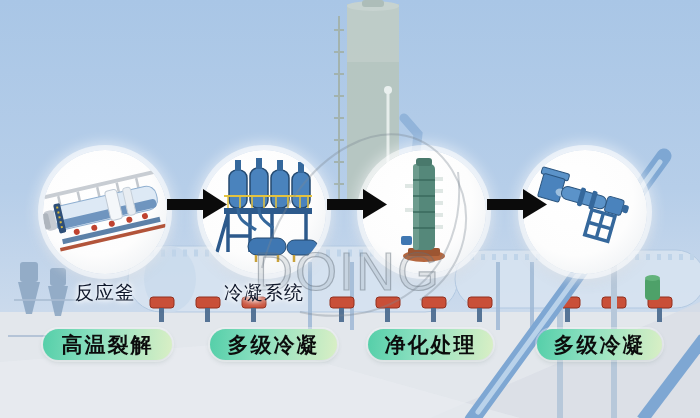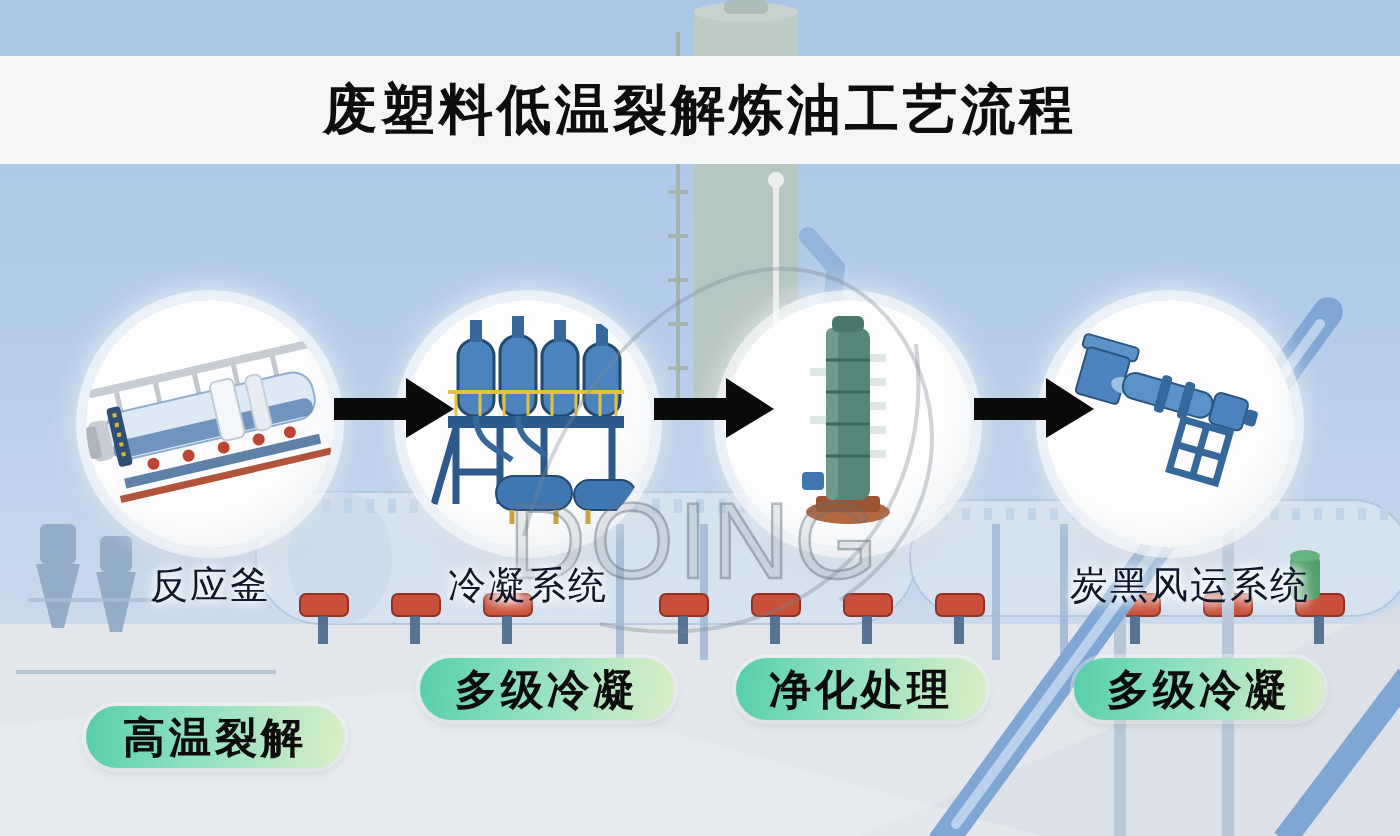--- a/index.html
+++ b/index.html
@@ -34,21 +34,21 @@
   }
   .l0{left:43px;width:124px;} .l1{left:202px;width:124px;}
   .l2{left:362px;width:124px;} .l3{left:513px;width:164px;}
   .pill{
     position:absolute;top:329px;height:31px;z-index:7;border-radius:16px;
     background:linear-gradient(95deg,#55cfa9 0%,#8ce0c0 40%,#d9efc5 100%);
     display:flex;align-items:center;justify-content:center;
     font-size:21px;font-weight:700;color:#0c0c0c;letter-spacing:2px;
     box-shadow:0 0 0 2px rgba(255,255,255,0.35), 0 2px 5px rgba(90,120,110,0.25);
   }
-  .p0{left:43px;width:129px;margin-top:24px;} .p1{left:210px;width:127px;}
+  .p0{left:43px;width:129px;} .p1{left:210px;width:127px;}
   .p2{left:368px;width:125px;} .p3{left:537px;width:125px;}
   .watermark{
     position:absolute;left:254px;top:240px;z-index:6;
     font-family:Liberation Sans, sans-serif;font-size:54px;letter-spacing:2px;
     color:rgba(115,125,135,0.14);
     -webkit-text-stroke:1.2px rgba(100,110,122,0.45);
   }
   .watermark-art{position:absolute;inset:0;z-index:6;pointer-events:none;}
 </style>
 </head>
@@ -140,23 +140,20 @@
   </svg>
 
   <svg class="watermark-art" width="700" height="418" viewBox="0 0 700 418">
     <g fill="none" stroke="#7a8691" stroke-opacity="0.35" stroke-width="2">
       <path d="M262 268 C 292 150, 402 92, 452 170 C 478 213, 468 268, 420 300"></path>
       <path d="M300 312 C 390 332, 470 272, 458 172"></path>
     </g>
   </svg>
   <div class="watermark">DOING</div>
 
-  <div class="title-band">
-    <h1 class="title">废塑料低温裂解炼油工艺流程</h1>
-  </div>
 
   <div class="circle c0">
     <svg width="124" height="124" viewBox="0 0 124 124">
       <g transform="rotate(-13 62 62)">
         <line x1="8" y1="34" x2="118" y2="34" stroke="#c8cdd3" stroke-width="4" stroke-linecap="round"></line>
         <path d="M20 36 v10 M40 36 v10 M60 36 v10 M80 36 v10 M100 36 v10" stroke="#c3c8ce" stroke-width="2.5"></path>
         <rect x="10" y="46" width="106" height="24" rx="10" fill="#dde9f5" stroke="#8fafd0"></rect>
         <rect x="12" y="60" width="102" height="9" rx="4" fill="#6f95bf"></rect>
         <rect x="66" y="42" width="12" height="30" rx="3" fill="#f4f7fa" stroke="#bfc9d4"></rect>
         <rect x="84" y="43" width="8" height="28" rx="3" fill="#e8edf2" stroke="#c5cfd9"></rect>
@@ -250,20 +247,19 @@
     <rect x="0" y="10" width="38" height="11" fill="#0b0b0b"></rect>
       <polygon points="36,0 60,15.5 36,30" fill="#0b0b0b"></polygon>
   </svg>
   <svg class="arrow a2" width="60" height="30" viewBox="0 0 60 30">
     <rect x="0" y="10" width="38" height="11" fill="#0b0b0b"></rect>
       <polygon points="36,0 60,15.5 36,30" fill="#0b0b0b"></polygon>
   </svg>
 
   <div class="equip-label l0">反应釜</div>
   <div class="equip-label l1">冷凝系统</div>
-  <div class="equip-label l3">炭黑风运系统</div>
 
   <div class="pill p0">高温裂解</div>
   <div class="pill p1">多级冷凝</div>
   <div class="pill p2">净化处理</div>
   <div class="pill p3">多级冷凝</div>
 
 </div>
 
 </body></html>

